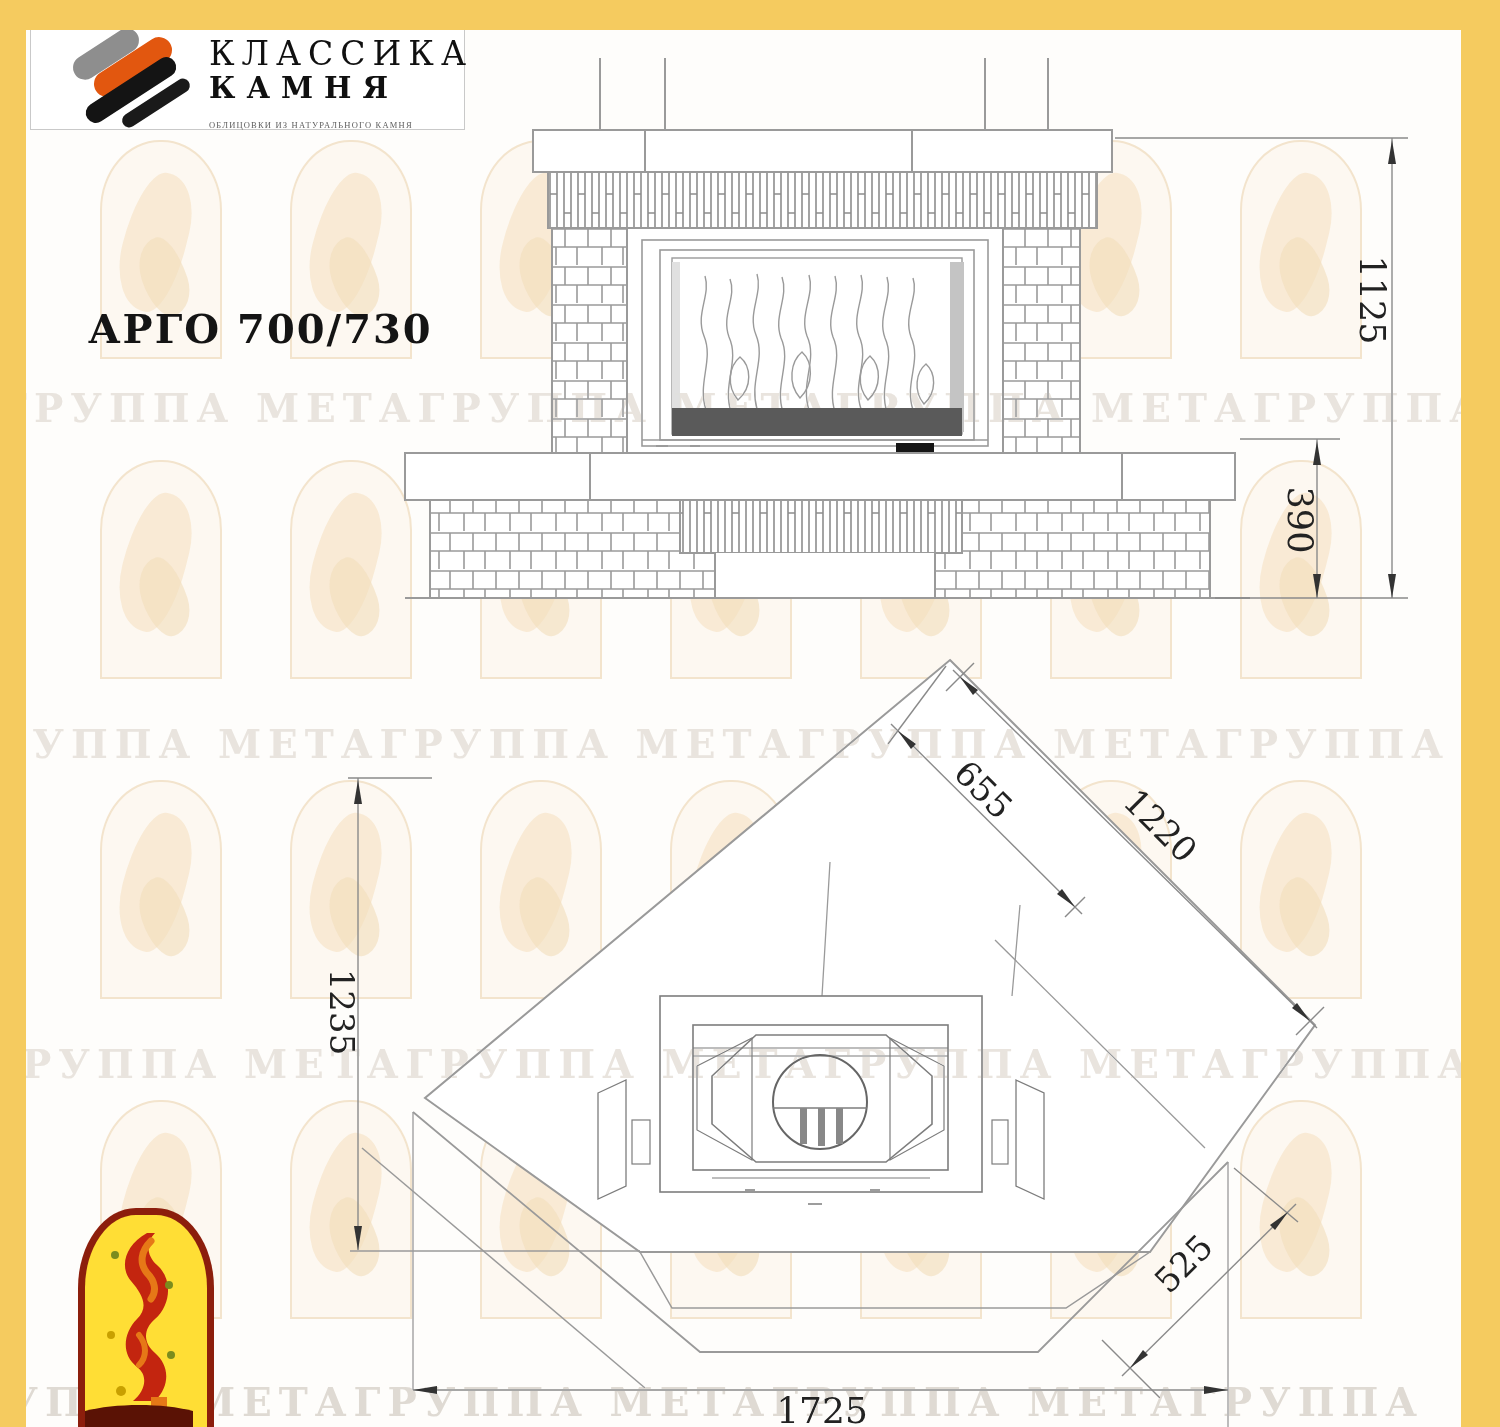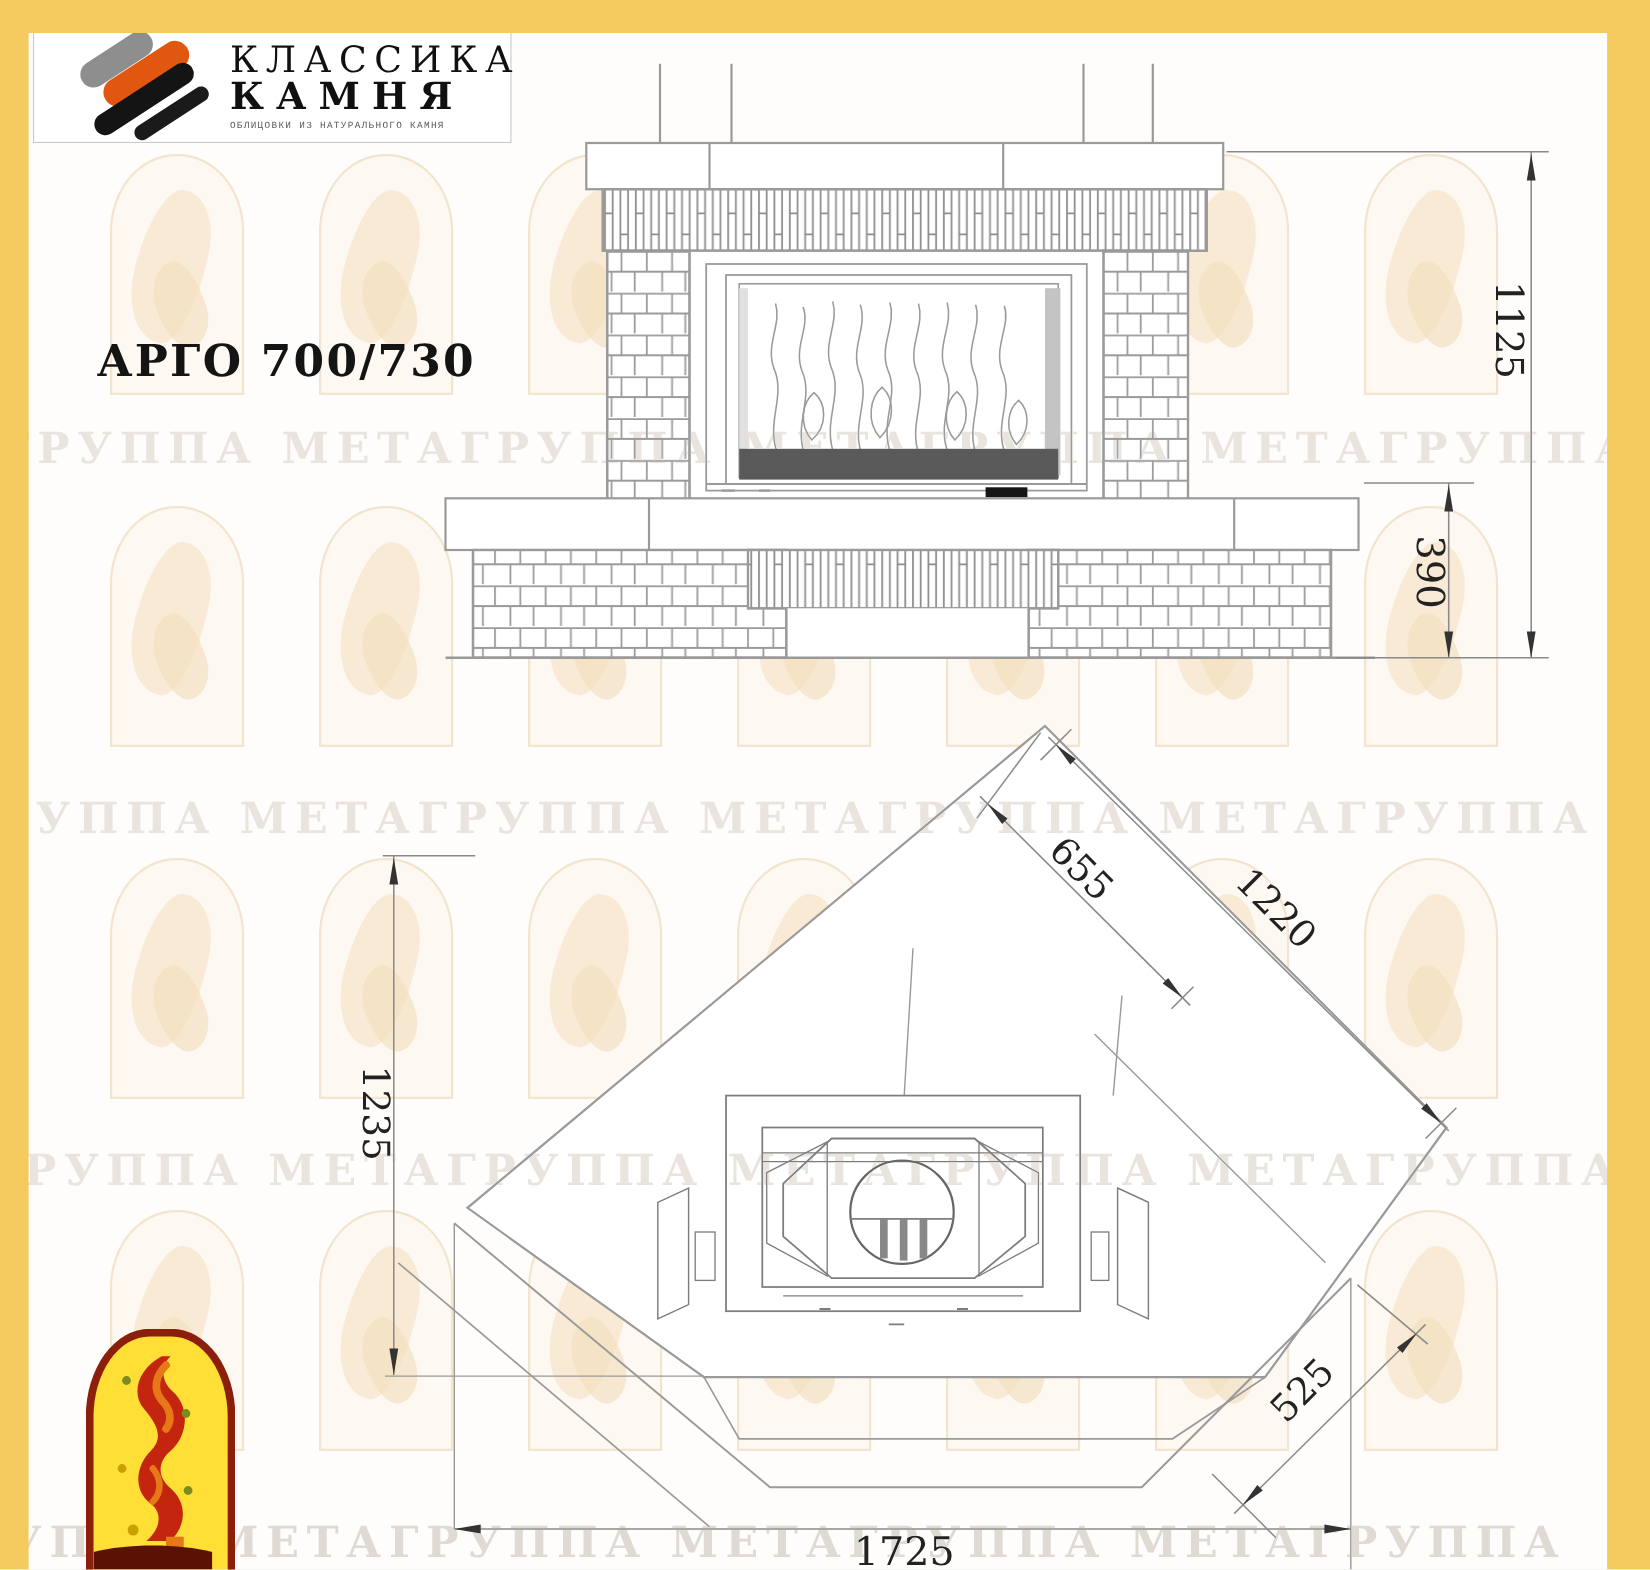--- a/index.html
+++ b/index.html
@@ -51,22 +51,22 @@
     position:absolute;left:30px;top:27px;width:433px;height:101px;z-index:30;
     background:#ffffff;border:1px solid #c9c9c9;display:flex;align-items:center;
   }
   .brush{position:absolute;border-radius:12px;}
   .brush.gray{left:38px;top:14px;width:74px;height:24px;background:#8E8E8E;transform:rotate(-33deg);}
   .brush.orange{left:58px;top:26px;width:88px;height:26px;background:#E2570F;transform:rotate(-33deg);border-radius:13px;}
   .brush.black1{left:48px;top:52px;width:104px;height:20px;background:#141414;transform:rotate(-33deg);border-radius:10px;}
   .brush.black2{left:86px;top:68px;width:78px;height:14px;background:#1a1a1a;transform:rotate(-33deg);border-radius:7px;}
   .logotext{position:absolute;left:178px;top:8px;color:#101010;}
   .logotext .l1{font-size:33px;font-weight:normal;letter-spacing:7px;line-height:36px;}
-  .logotext .l2{font-size:34px;font-weight:bold;letter-spacing:11px;line-height:32px;}
-  .logotext .tag{font-family:Liberation Mono, monospace;font-size:8.5px;color:#5c5c5c;letter-spacing:1.2px;margin-top:5px;}
+  .logotext .l2{font-size:29px;font-weight:bold;letter-spacing:11px;line-height:32px;}
+  .logotext .tag{font-family:Liberation Serif, serif;font-size:8.5px;color:#5c5c5c;letter-spacing:1.2px;margin-top:16px;}
 
   
   .title{
     position:absolute;left:88px;top:305px;z-index:30;
     font-size:40px;font-weight:bold;letter-spacing:2px;color:#141414;
   }
 
   
   .emblem{
     position:absolute;left:78px;top:1208px;width:122px;height:219px;z-index:35;

